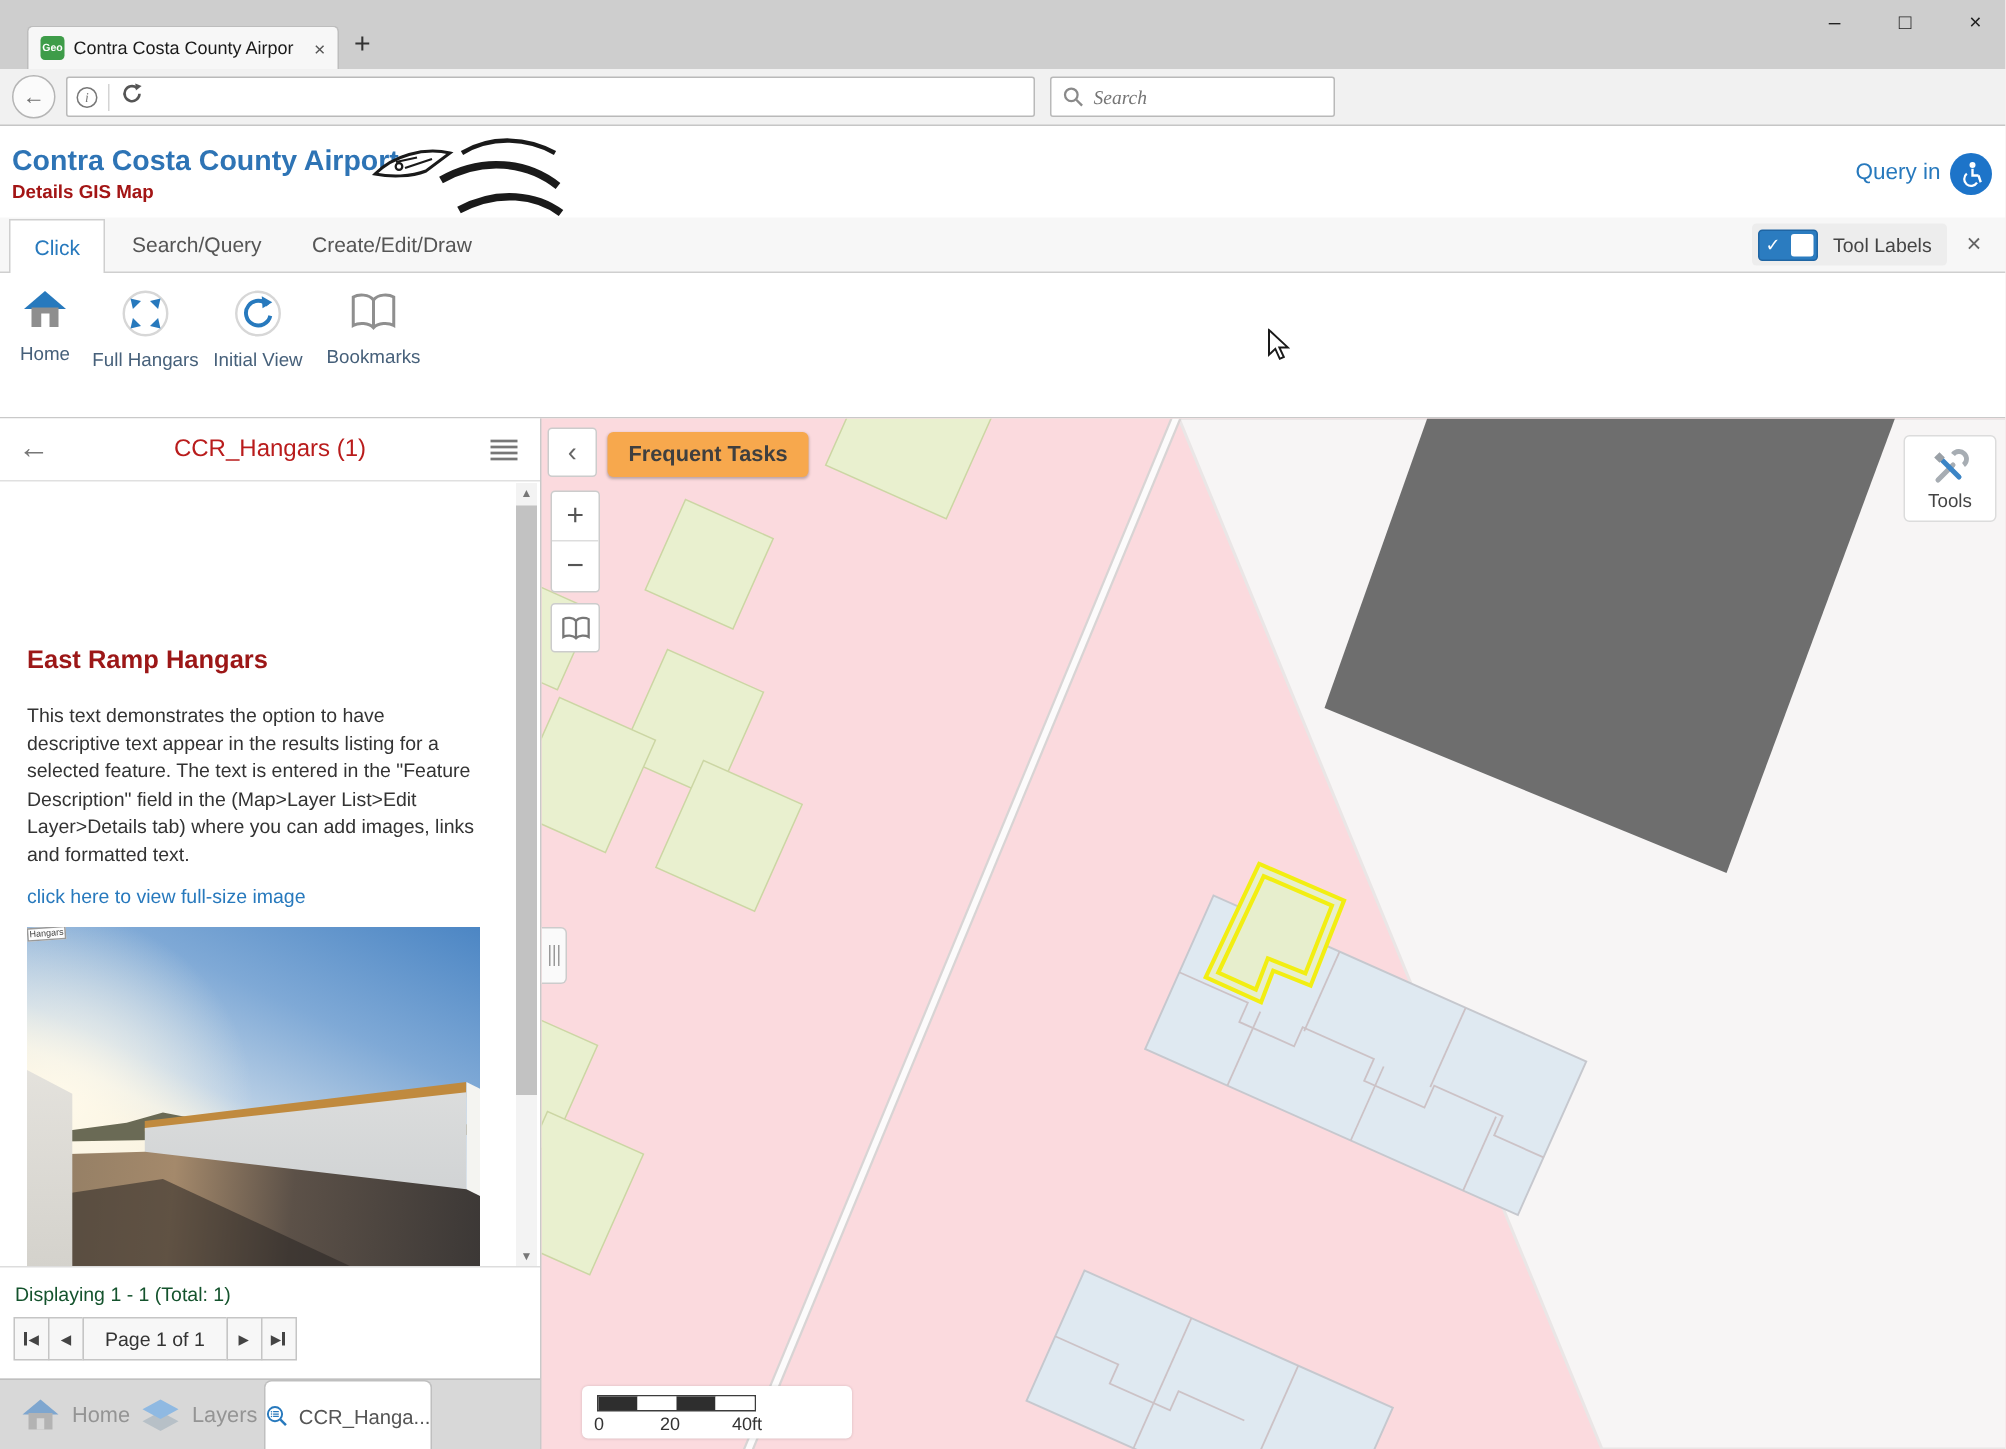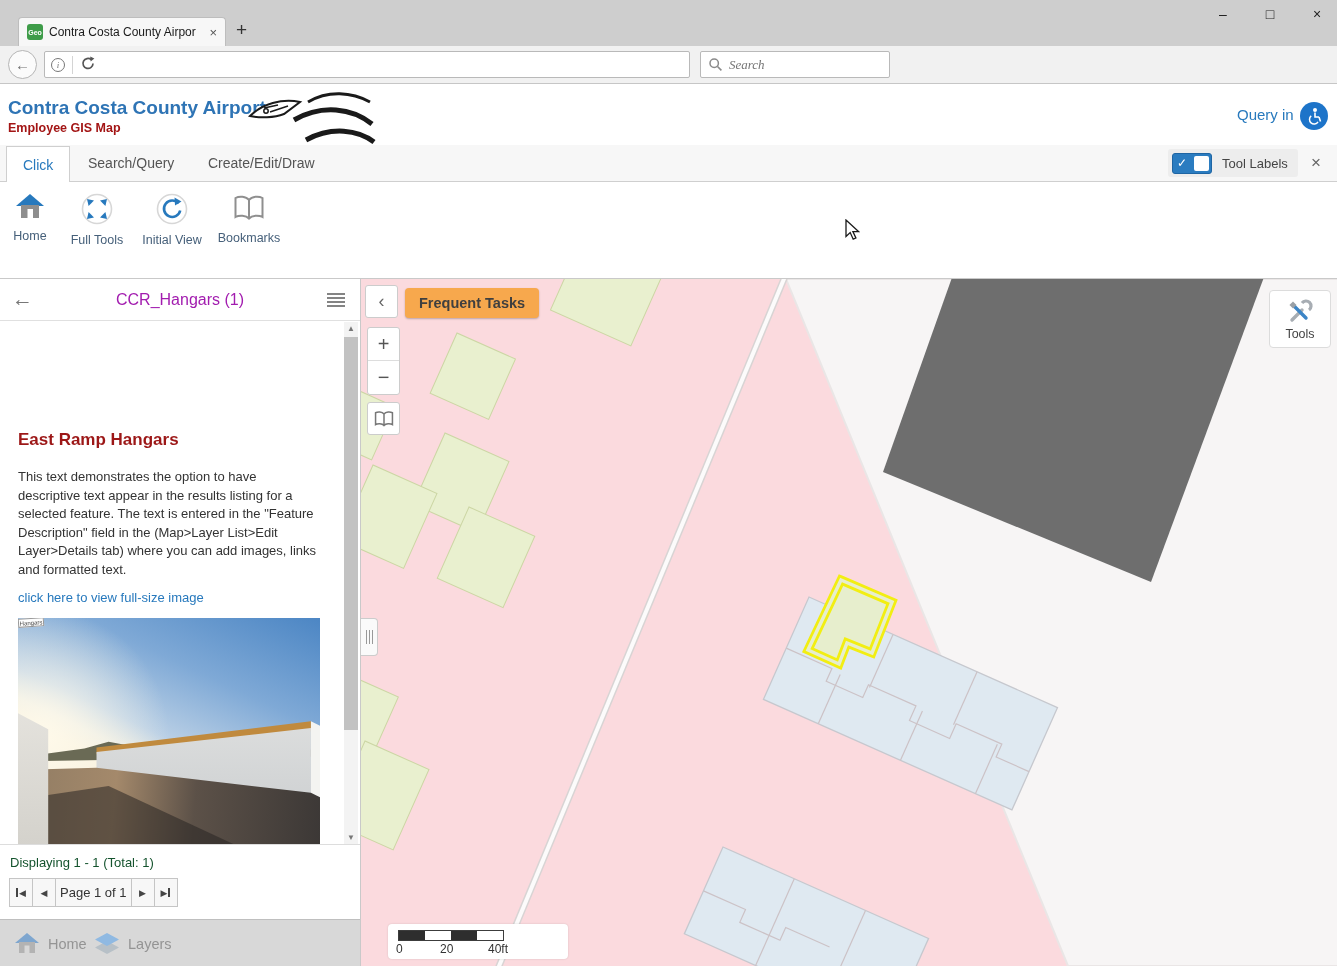--- a/index.html
+++ b/index.html
@@ -55,21 +55,21 @@
 
   
   #apptoolbar{position:absolute;left:0;top:182px;width:1337px;height:97px;background:#fff;border-bottom:1px solid #c9c9c9}
   .toolbtn{position:absolute;top:10px;display:flex;flex-direction:column;align-items:center;gap:7px}
   .toolbtn .lbl{font-size:12.5px;color:#46607a;white-space:nowrap}
 
   
   #leftpanel{position:absolute;left:0;top:279px;width:360px;height:687px;background:#fff}
   .phead{position:absolute;left:0;top:0;width:360px;height:42px;border-bottom:1px solid #e0e0e0}
   .pback{position:absolute;left:12px;top:8px;font-size:21px;color:#777}
-  .ptitle{position:absolute;left:0;top:0;width:360px;text-align:center;line-height:42px;font-size:16px;color:#a21caf}
+  .ptitle{position:absolute;left:0;top:0;width:360px;text-align:center;line-height:42px;font-size:16px;color:#b91c1c}
   .plist{position:absolute;right:14px;top:13px}
   .results{position:absolute;left:0;top:43px;width:360px;height:523px;overflow:hidden;border-bottom:1px solid #ddd}
   .orange{position:absolute;left:10px;top:9px;width:327px;height:36px;background:#f2a54e;display:flex;align-items:center;padding:0 10px;gap:9px}
   .orange .ft{flex:1;font-size:15px;font-weight:bold;color:#4c4c4c}
   .orange .chv{font-size:21px;color:#757575;line-height:1}
   .orange .odiv{width:1px;height:22px;background:#dd9342}
   .orange .dots{font-size:13px;color:#8a8a8a;letter-spacing:2px}
   .hint{position:absolute;left:18px;top:59px;width:294px;font-size:13px;color:#333;line-height:18px}
   .rheading{position:absolute;left:18px;top:108px;font-size:17px;font-weight:bold;color:#9c1717}
   .para{position:absolute;left:18px;top:146px;width:300px;font-size:13px;color:#333;line-height:18.5px}
@@ -85,21 +85,21 @@
   .ph-shadow{background:rgba(40,36,34,.55);clip-path:polygon(0 100%,0 80%,30% 74%,72% 100%)}
   .ph-left{background:linear-gradient(180deg,#efede8,#d4d2cc);clip-path:polygon(0 42%,10% 49%,10% 100%,0 100%)}
   .ph-sign{position:absolute;left:2px;top:52%;width:26px;height:9px;background:#fdfdfd;border:1px solid #999;font-size:6px;color:#444;text-align:center;line-height:8px;transform:rotate(-4deg)}
   .vscroll{position:absolute;right:2px;top:0;width:14px;height:523px;background:#f3f3f3}
   .vscroll .sa{position:absolute;left:0;width:14px;height:14px;font-size:8px;color:#777;text-align:center;line-height:14px}
   .vscroll .thumb{position:absolute;left:0;top:15px;width:14px;height:393px;background:#c2c2c2}
   .status{position:absolute;left:10px;top:576px;font-size:13px;color:#14532d}
   .pager{position:absolute;left:10px;top:599px;height:29px;display:flex}
   .pbtn{width:24px;height:29px;border:1px solid #c5c5c5;background:#f7f7f7;margin-left:-1px;display:flex;align-items:center;justify-content:center;gap:1px;font-size:9px;color:#444}
   .pbtn .vbar{width:2px;height:9px;background:#444}
-  .ppage{height:29px;border:1px solid #c5c5c5;margin-left:-1px;background:#f7f7f7;display:flex;align-items:center;padding:0 4px;font-size:13px;color:#333}
+  .ppage{height:29px;border:1px solid #c5c5c5;margin-left:-1px;background:#f7f7f7;display:flex;align-items:center;padding:0 14px;font-size:13px;color:#333}
   .dock{position:absolute;left:0;top:640px;width:360px;height:47px;background:#d8d8d8;border-top:1px solid #bfbfbf}
   .dockitem{position:absolute;top:0;height:47px;display:flex;align-items:center;gap:8px;color:#949494;font-size:14.5px}
   .dockactive{position:absolute;left:176px;top:0;width:112px;height:47px;background:#fff;border:1px solid #bfbfbf;border-bottom:none;border-radius:5px 5px 0 0;display:flex;align-items:center;justify-content:center;gap:7px;color:#555;font-size:13.5px}
 
   
   #map{position:absolute;left:360px;top:279px;width:977px;height:687px;overflow:hidden;background:#fbdade;border-left:1px solid #c9c9c9}
   #mapsvg{position:absolute;left:0;top:0}
   .mbtn{position:absolute;background:#fff;border:1px solid #ccc;border-radius:3px;display:flex;align-items:center;justify-content:center;color:#555}
   .collapse{left:4px;top:6px;width:33px;height:33px;font-size:18px;color:#666}
   .ftasks{position:absolute;left:44px;top:9px;height:30px;background:#f7a84d;border-radius:4px;padding:0 14px;font-size:14.5px;font-weight:bold;color:#3f3f3f;display:flex;align-items:center;box-shadow:0 1px 2px rgba(0,0,0,.25)}
@@ -194,21 +194,21 @@
       </span>
   </span>
   <span class="navico" style="left:1263px">
     <span class="abp">ABP</span>
   </span>
   <span class="navico menuicon" style="left:1305px">≡</span>
 </div>
 
 <div id="appheader">
   <div class="apptitle">Contra Costa County Airports</div>
-  <div class="appsub">Employee GIS Map</div>
+  <div class="appsub">Details GIS Map</div>
   <div class="logo">
     <svg width="132" height="56" viewBox="0 0 132 56" fill="none" stroke="#1a1a1a">
       <path d="M64,14 C84,2 108,4 126,14" stroke-width="3"></path>
       <path d="M50,32 C78,16 108,20 128,36" stroke-width="5"></path>
       <path d="M62,52 C88,38 114,42 130,54" stroke-width="5"></path>
       <path d="M6,28 C18,16 38,10 56,14 L40,26 C30,30 16,30 6,28 Z" stroke-width="2" fill="#fff"></path>
       <path d="M20,20 L34,17 M26,24 L44,18" stroke-width="1.5"></path>
       <circle cx="22" cy="23" r="2.2" stroke-width="1.5"></circle>
     </svg>
   </div>
@@ -248,21 +248,21 @@
   <div class="toolbtn" style="left:62px;width:70px">
     <svg width="34" height="34" viewBox="0 0 34 34">
         <circle cx="17" cy="17" r="14.5" fill="#fff" stroke="#d7d7d7" stroke-width="1.6"></circle>
         <g fill="#2779bd">
           <polygon points="7,7 14,8.6 8.6,14"></polygon>
           <polygon points="27,7 25.4,14 20,8.6"></polygon>
           <polygon points="7,27 8.6,20 14,25.4"></polygon>
           <polygon points="27,27 20,25.4 25.4,20"></polygon>
         </g>
       </svg>
-    <span class="lbl">Full Tools</span>
+    <span class="lbl">Full Hangars</span>
   </div>
   <div class="toolbtn" style="left:134px;width:76px">
     <svg width="34" height="34" viewBox="0 0 34 34">
         <circle cx="17" cy="17" r="14.5" fill="#fff" stroke="#d7d7d7" stroke-width="1.6"></circle>
         <path d="M23.5,11.5 A8.2,8.2 0 1 0 25.2,18.5" stroke="#2779bd" stroke-width="2.6" fill="none"></path>
         <polygon points="19.5,5.5 26.5,9.5 20,13.5" fill="#2779bd"></polygon>
       </svg>
     <span class="lbl">Initial View</span>
   </div>
   <div class="toolbtn" style="left:212px;width:74px">
@@ -339,20 +339,37 @@
           <rect x="10.5" y="13.5" width="5" height="7.5" fill="#d8d8d8"></rect>
         </svg>
       <span>Home</span>
     </div>
     <div class="dockitem" style="left:94px">
       <svg width="26" height="24" viewBox="0 0 26 24">
           <polygon points="13,9 25,15.5 13,22 1,15.5" fill="#b7c0c7"></polygon>
           <polygon points="13,1 25,7.5 13,14 1,7.5" fill="#8fb9e2"></polygon>
         </svg>
       <span>Layers</span>
+    </div>
+    <div class="dockactive">
+      <svg width="24" height="24" viewBox="0 0 24 24">
+          <circle cx="10" cy="10" r="7.5" stroke="#2779bd" stroke-width="2" fill="#fff"></circle>
+          <line x1="15.5" y1="15.5" x2="21.5" y2="21.5" stroke="#2779bd" stroke-width="2.6"></line>
+          <g stroke="#2779bd" stroke-width="1.3">
+            <line x1="8" y1="7.5" x2="14" y2="7.5"></line>
+            <line x1="8" y1="10" x2="14" y2="10"></line>
+            <line x1="8" y1="12.5" x2="14" y2="12.5"></line>
+          </g>
+          <g fill="#2779bd">
+            <circle cx="6.3" cy="7.5" r="0.8"></circle>
+            <circle cx="6.3" cy="10" r="0.8"></circle>
+            <circle cx="6.3" cy="12.5" r="0.8"></circle>
+          </g>
+        </svg>
+      <span>CCR_Hanga...</span>
     </div>
   </div>
 </div>
 
 <div id="map">
   <svg id="mapsvg" width="977" height="687" viewBox="0 0 977 687">
     <rect x="0" y="0" width="977" height="687" fill="#fbdade"></rect>
     <polygon points="425,0 977,0 977,687 707,687" fill="#f7f5f5" stroke="#eae6e6" stroke-width="2"></polygon>
     <line x1="425" y1="-5" x2="136" y2="692" stroke="#d8d4d4" stroke-width="7"></line>
     <line x1="425" y1="-5" x2="136" y2="692" stroke="#fcfbfb" stroke-width="4"></line>

